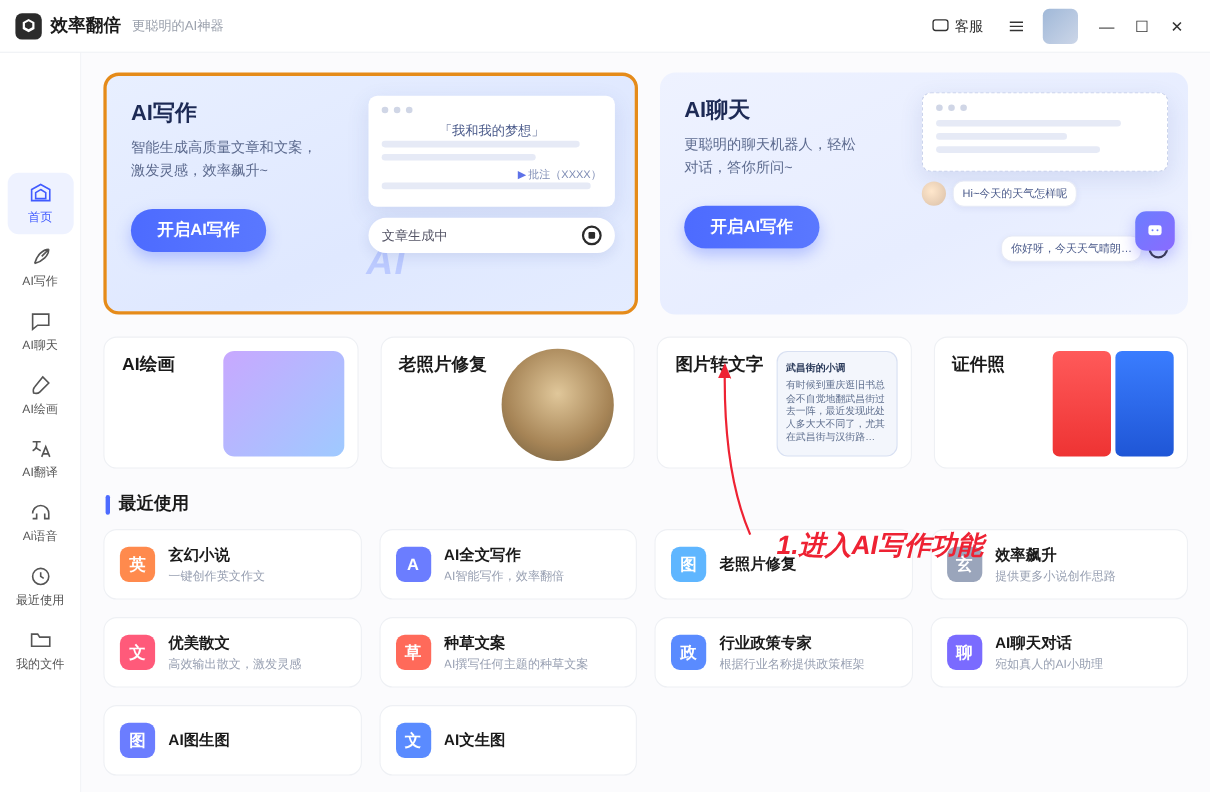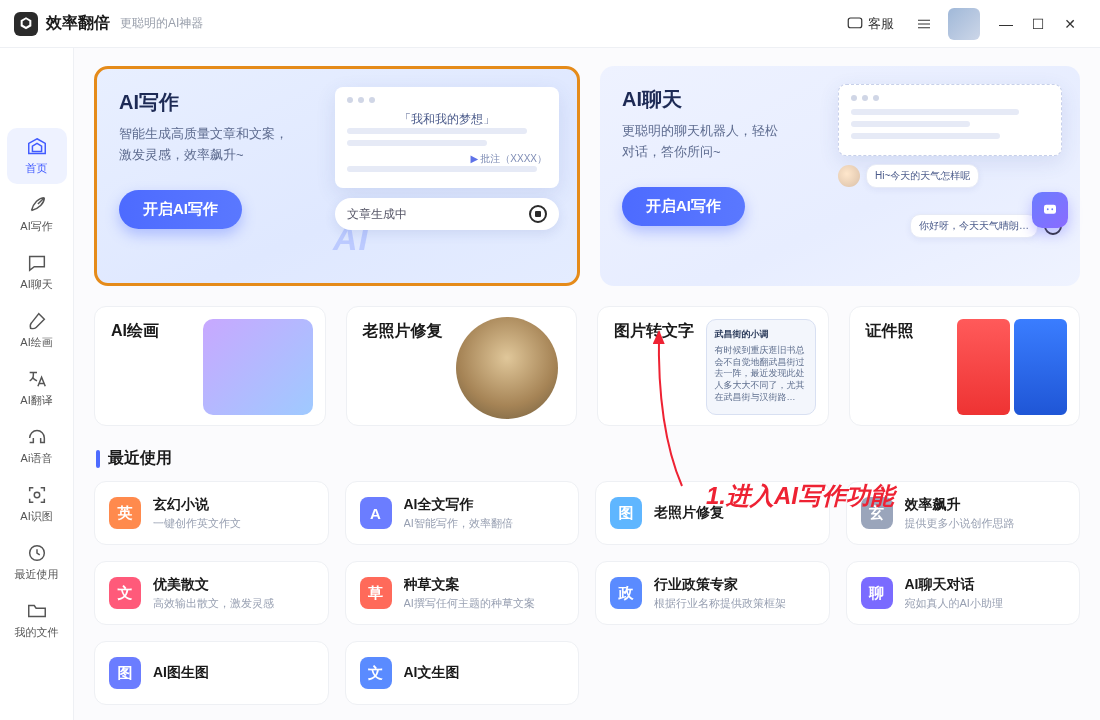--- a/index.html
+++ b/index.html
@@ -158,27 +158,20 @@
       <span class="lbl">AI翻译</span>
     </div>
     <div class="side-item">
       <svg viewBox="0 0 24 24">
           <path d="M4 13a8 8 0 0116 0v5h-4v-5M4 18h4v-5"></path>
         </svg>
       <span class="lbl">Ai语音</span>
     </div>
     <div class="side-item">
       <svg viewBox="0 0 24 24">
-          <path d="M4 8V4h4M20 8V4h-4M4 16v4h4M20 16v4h-4"></path>
-          <circle cx="12" cy="12" r="3"></circle>
-        </svg>
-      <span class="lbl">AI识图</span>
-    </div>
-    <div class="side-item">
-      <svg viewBox="0 0 24 24">
           <circle cx="12" cy="12" r="8"></circle>
           <path d="M12 8v4l3 2"></path>
         </svg>
       <span class="lbl">最近使用</span>
     </div>
     <div class="side-item">
       <svg viewBox="0 0 24 24">
           <path d="M3 6h6l2 3h10v9H3V6z"></path>
         </svg>
       <span class="lbl">我的文件</span>

